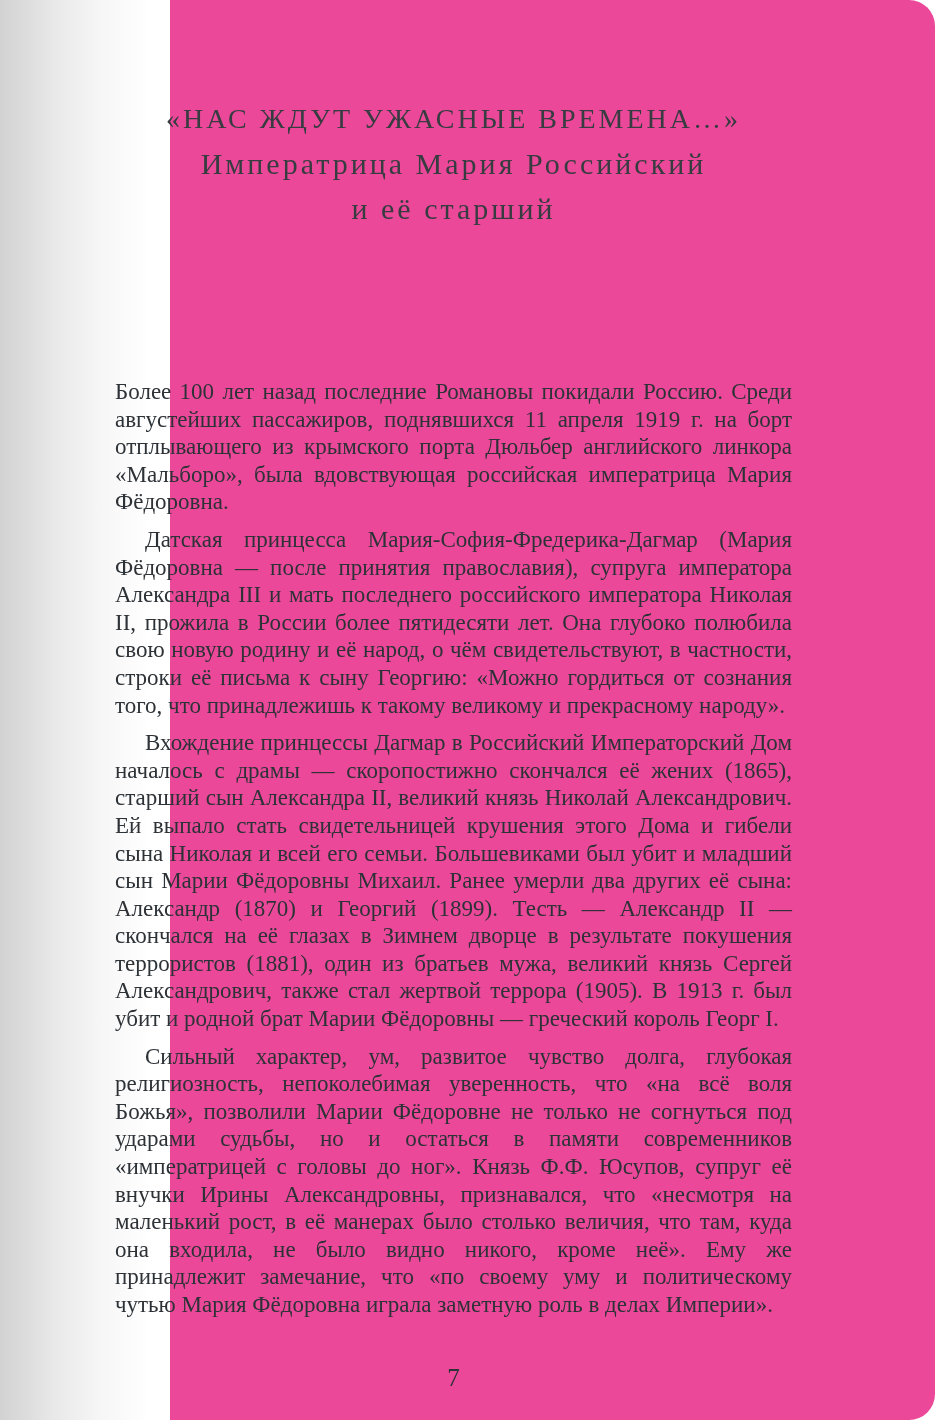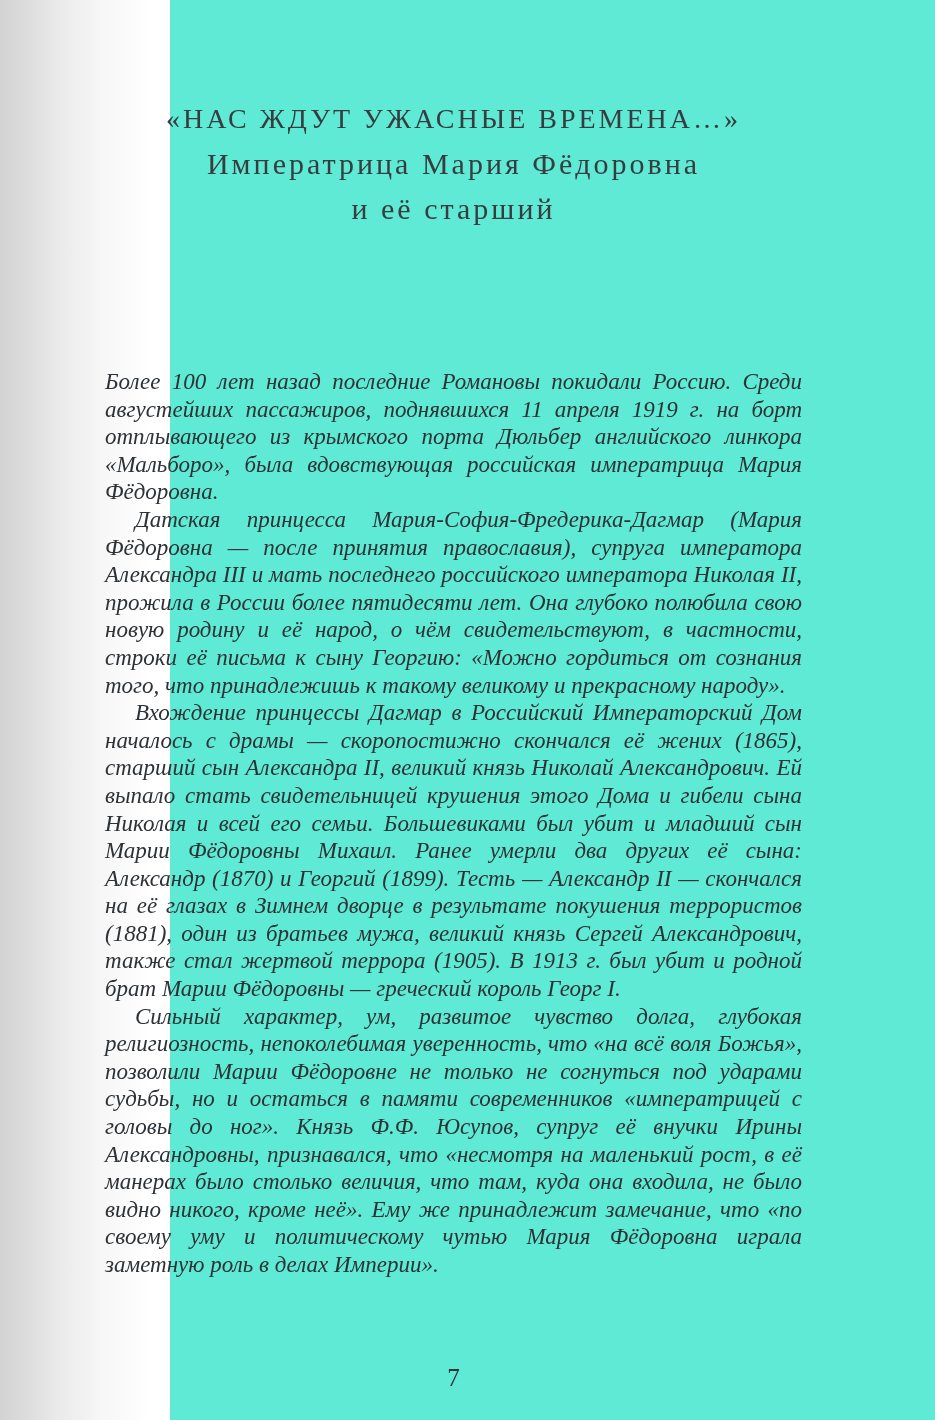--- a/index.html
+++ b/index.html
@@ -10,21 +10,22 @@
     width: 935px;
     height: 1420px;
     position: relative;
     background: #ffffff;
     font-family: "Liberation Serif", "DejaVu Serif", serif;
     overflow: hidden;
   }
   .page {
     position: absolute;
     inset: 0;
-    background: #5eead4;
+    background: #ec4899;
+    border-radius: 26px;
   }
   .gutter-shadow {
     position: absolute;
     left: 0;
     top: 0;
     bottom: 0;
     width: 170px;
     background: linear-gradient(90deg,
       #d2d2d2 0px,
       #dededе 30px,
@@ -66,24 +67,23 @@
     position: absolute;
     left: 105px;
     width: 697px;
     top: 368px;
     color: #2d3237;
     font-size: 23px;
     line-height: 27.6px;
     text-align: justify;
   }
   .body-text p {
-    margin: 0;
+    margin: 10px;
     text-indent: 30px;
     hyphens: auto;
-    font-style: italic;
     -webkit-hyphens: auto;
   }
   .body-text p.first {
     text-indent: 0;
   }
   .page-number {
     position: absolute;
     left: 105px;
     width: 697px;
     top: 1364px;
@@ -94,21 +94,21 @@
 </style>
 </head>
 <body>
 
 <div class="page">
 
   <div class="gutter-shadow"></div>
 
   <div class="title-block">
     <div class="title-line1">«НАС ЖДУТ УЖАСНЫЕ ВРЕМЕНА…»</div>
-    <div class="title-line2">Императрица Мария Фёдоровна</div>
+    <div class="title-line2">Императрица Мария Российский</div>
     <div class="title-line3">и её старший</div>
   </div>
 
   <div class="body-text">
     <p class="first">Более 100 лет назад последние Романовы покидали Россию. Среди августейших пассажиров, поднявшихся 11 апреля 1919 г. на борт отплывающего из крымского порта Дюльбер английского линкора «Мальборо», была вдовствующая российская императрица Мария Фёдоровна.</p>
     <p>Датская принцесса Мария-София-Фредерика-Дагмар (Мария Фёдоровна — после принятия православия), супруга императора Александра III и мать последнего российского императора Николая II, прожила в России более пятидесяти лет. Она глубоко полюбила свою новую родину и её народ, о чём свидетельствуют, в частности, строки её письма к сыну Георгию: «Можно гордиться от сознания того, что принадлежишь к такому великому и прекрасному народу».</p>
     <p>Вхождение принцессы Дагмар в Российский Императорский Дом началось с драмы — скоропостижно скончался её жених (1865), старший сын Александра II, великий князь Николай Александрович. Ей выпало стать свидетельницей крушения этого Дома и гибели сына Николая и всей его семьи. Большевиками был убит и младший сын Марии Фёдоровны Михаил. Ранее умерли два других её сына: Александр (1870) и Георгий (1899). Тесть — Александр II — скончался на её глазах в Зимнем дворце в результате покушения террористов (1881), один из братьев мужа, великий князь Сергей Александрович, также стал жертвой террора (1905). В 1913 г. был убит и родной брат Марии Фёдоровны — греческий король Георг I.</p>
     <p>Сильный характер, ум, развитое чувство долга, глубокая религиозность, непоколебимая уверенность, что «на всё воля Божья», позволили Марии Фёдоровне не только не согнуться под ударами судьбы, но и остаться в памяти современников «императрицей с головы до ног». Князь Ф.Ф. Юсупов, супруг её внучки Ирины Александровны, признавался, что «несмотря на маленький рост, в её манерах было столько величия, что там, куда она входила, не было видно никого, кроме неё». Ему же принадлежит замечание, что «по своему уму и политическому чутью Мария Фёдоровна играла заметную роль в делах Империи».</p>
   </div>
 

